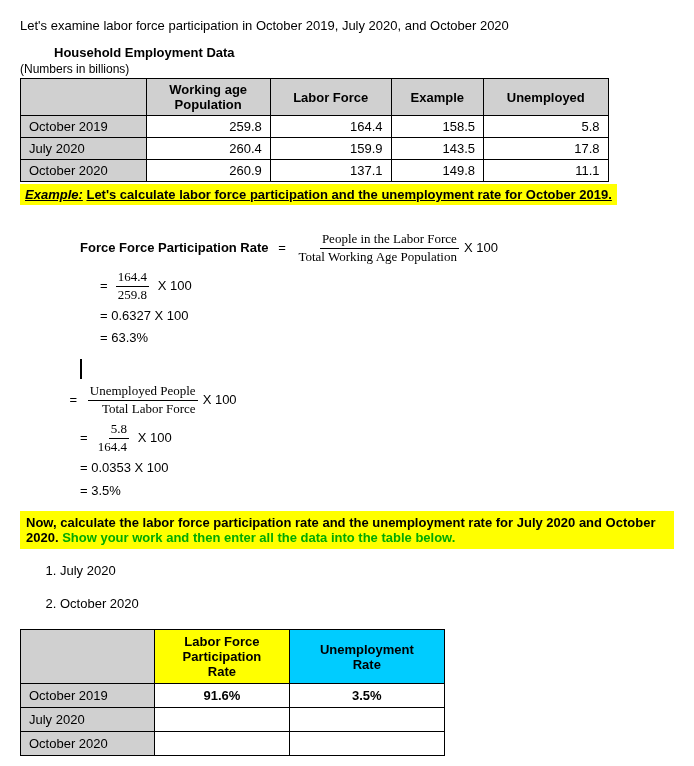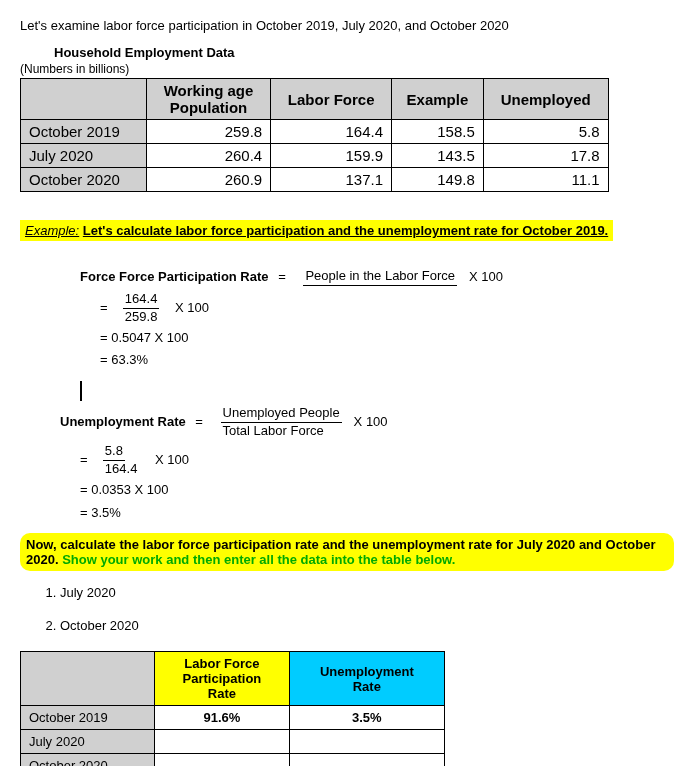--- a/index.html
+++ b/index.html
@@ -20,22 +20,22 @@
       margin-bottom: 2px;
       padding-left: 34px;
     }
     .table-subtitle {
       margin-bottom: 2px;
       font-size: 12px;
     }
     table.data-table {
       border-collapse: collapse;
       width: 90%;
-      margin-bottom: 28px;
-      font-size: 15px;
+      margin-bottom: 2px;
+      font-size: 13px;
     }
     table.data-table th, table.data-table td {
       border: 1px solid #000;
       padding: 3px 8px;
       text-align: right;
     }
     table.data-table th {
       background: #d0d0d0;
       text-align: center;
       font-weight: bold;
@@ -49,21 +49,21 @@
     }
     .example-block {
       background: #ffff00;
       padding: 3px 5px;
       margin-bottom: 14px;
       font-size: 13px;
       display: inline-block;
     }
     .example-block span.italic-bold {
       font-style: italic;
-      font-weight: normal;
+      font-weight: bold;
       text-decoration: underline;
     }
     .example-block span.bold-underline {
       font-weight: bold;
       text-decoration: underline;
       text-align: center;
     }
     .calc-section {
       margin-left: 60px;
       margin-bottom: 10px;
@@ -90,21 +90,20 @@
     .unemployment-section {
       margin-left: 40px;
       margin-bottom: 10px;
     }
     .now-block {
       background: #ffff00;
       padding: 4px 6px;
       font-weight: bold;
       font-size: 13px;
       margin-bottom: 14px;
-      border-radius: 10px;
     }
     .now-block .green-text {
       color: #00aa00;
     }
     .numbered-list {
       margin-left: 40px;
       margin-bottom: 16px;
     }
     .numbered-list li {
       margin-bottom: 18px;
@@ -140,24 +139,25 @@
       font-weight: bold;
     }
     .eq-row {
       display: flex;
       align-items: center;
       margin: 3px 0;
     }
     .frac-container {
       display: inline-flex;
       flex-direction: column;
-      align-items: flex-start;
+      align-items: flex-end;
       vertical-align: middle;
-      margin: 0 8px;
+      margin: 0 1px;
       line-height: 1.3;
+      font-family: Liberation Serif, serif;
     }
     .frac-num {
       border-bottom: 1px solid #000;
       padding: 0 2px;
       font-size: 13px;
     }
     .frac-den {
       padding: 0 2px;
       font-size: 13px;
     }
@@ -211,46 +211,46 @@
     <span class="bold-underline">Let's calculate labor force participation and the unemployment rate for October 2019.</span>
   </span>
 </div>
 
 <div class="calc-section">
   <div class="calc-line eq-row">
     <span class="calc-label">Force Force Participation Rate</span>
     <span style="margin: 0 6px;">&nbsp;=&nbsp;</span>
     <span class="frac-container">
       <span class="frac-num">People in the Labor Force</span>
+      <span class="frac-den">Total Working Age Population</span>
     </span>
     <span style="margin-left:4px;">X 100</span>
   </div>
 
   <div class="calc-line indent">
     <span>=&nbsp;</span>
     <span class="frac-container">
       <span class="frac-num">164.4</span>
       <span class="frac-den">259.8</span>
     </span>
     <span style="margin-left:4px;">X 100</span>
   </div>
 
   <div class="calc-line indent">
-    <span>= 0.5047 X 100</span>
+    <span>= 0.6327 X 100</span>
   </div>
   <div class="calc-line indent">
     <span>= 63.3%</span>
   </div>
 </div>
 
 <div class="vertical-bar"></div>
 
 <div class="unemployment-section">
   <div class="calc-line eq-row">
-    <span class="calc-label">Unemployment Rate</span>
     <span style="margin: 0 6px;">&nbsp;=&nbsp;</span>
     <span class="frac-container">
       <span class="frac-num">Unemployed People</span>
       <span class="frac-den">Total Labor Force</span>
     </span>
     <span style="margin-left:4px;">X 100</span>
   </div>
 
   <div class="calc-line indent">
     <span>=&nbsp;</span>

